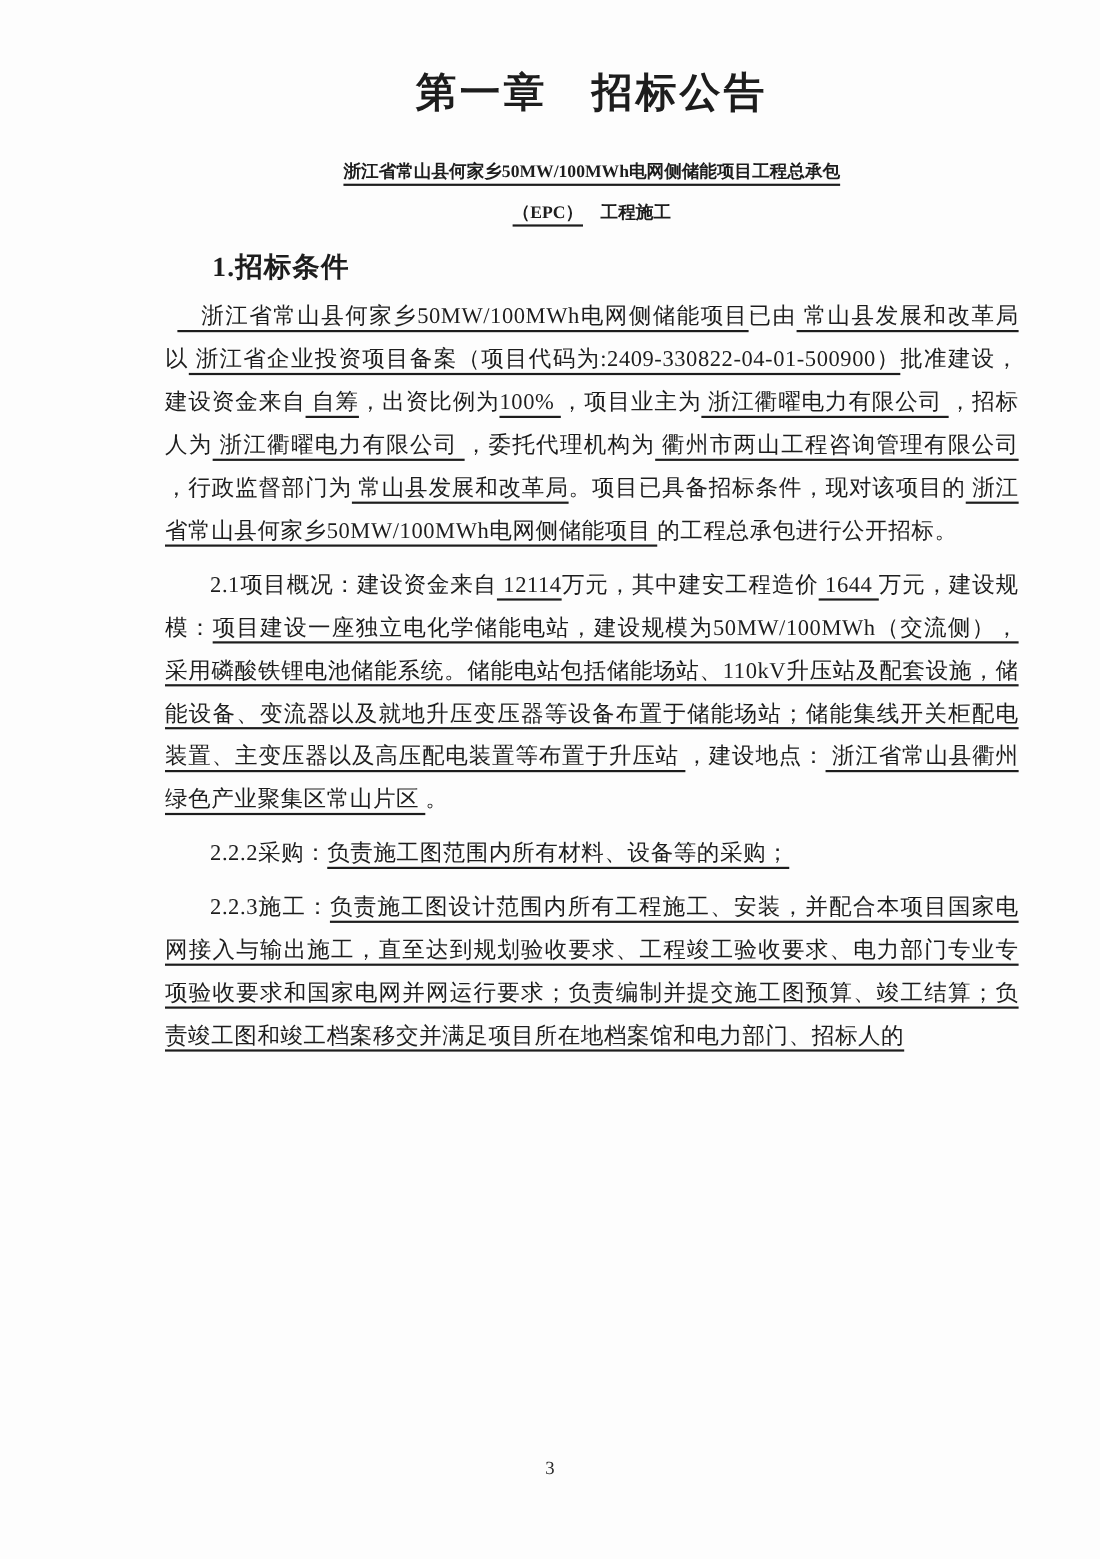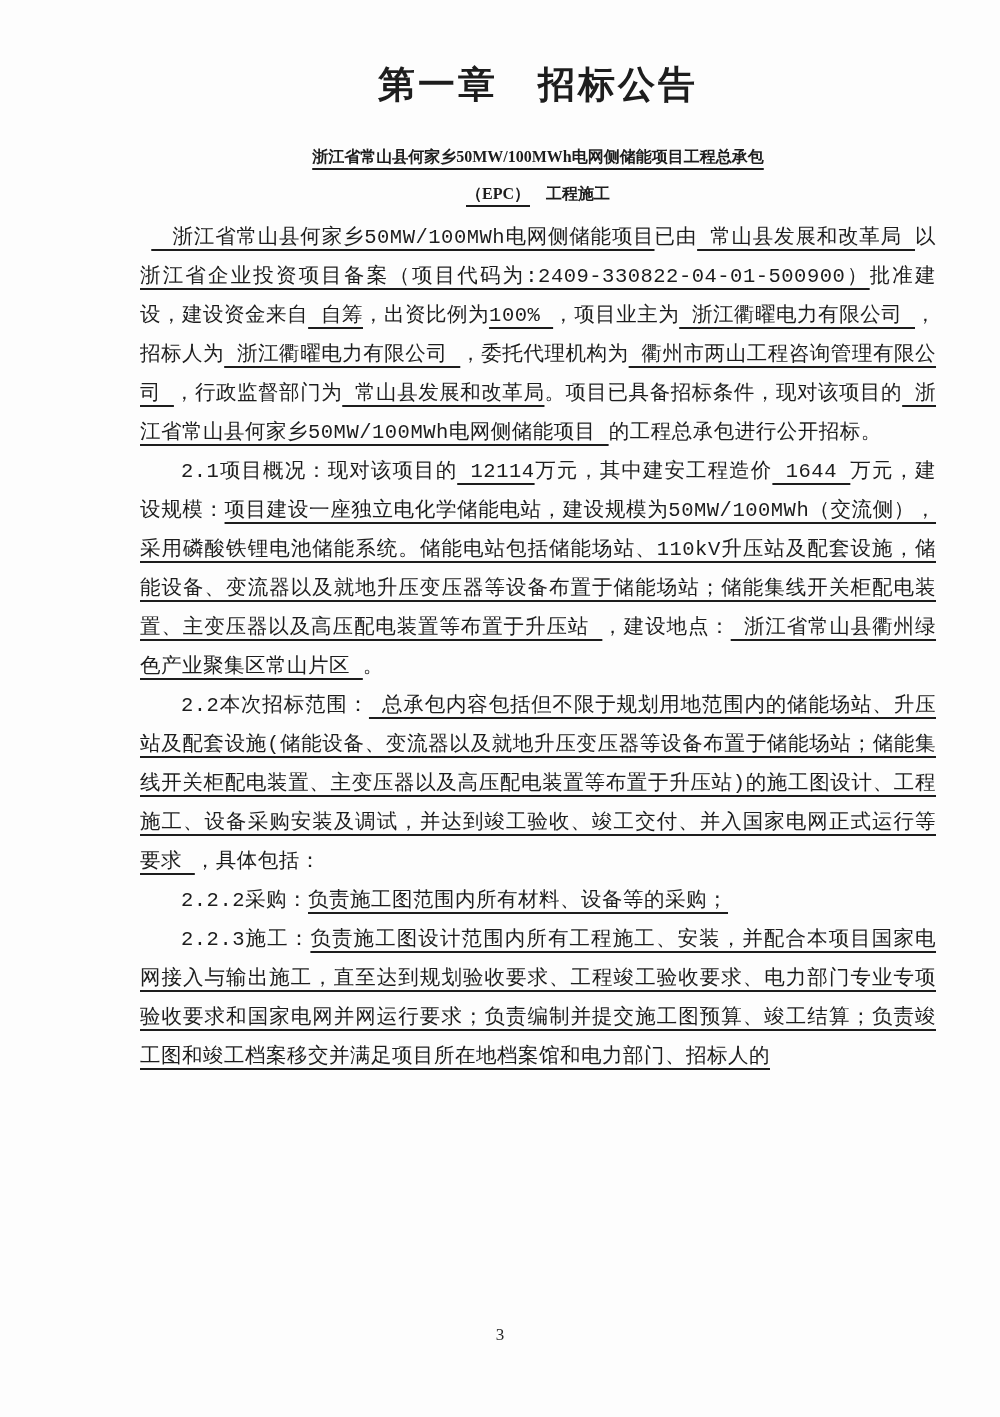--- a/index.html
+++ b/index.html
@@ -37,24 +37,23 @@
   .heading {
     font-size: 25px;
     font-weight: bold;
     margin: 14px 0 10px 53px;
     letter-spacing: 1px;
   }
   .para {
     font-size: 20.5px;
     line-height: 39px;
     text-align: justify;
-    margin: 0;
+    margin: 10px;
     text-indent: 2em;
     letter-spacing: 0.5px;
-    font-family: Liberation Mono, monospace;
   }
   .para.lead-blank {
     text-indent: 0.55em;
   }
   .u {
     text-decoration: underline;
     text-underline-offset: 6px;
     text-decoration-thickness: 1.6px;
   }
   .page-number {
@@ -72,33 +71,31 @@
 
 <div class="page">
 
   <h1 class="doc-title">第一章　招标公告</h1>
 
   <div class="subtitle">
     <div><span class="u">浙江省常山县何家乡50MW/100MWh电网侧储能项目工程总承包</span></div>
     <div><span class="u">（EPC）</span><span>　工程施工</span></div>
   </div>
 
+  <h2 class="heading">1.招标条件</h2>
 
   <p class="para lead-blank">
     <span class="u">　浙江省常山县何家乡50MW/100MWh电网侧储能项目</span><span>已由</span><span class="u"> 常山县发展和改革局 </span><span>以</span><span class="u"> 浙江省企业投资项目备案（项目代码为:2409-330822-04-01-500900）</span><span>批准建设，建设资金来自</span><span class="u"> 自筹</span><span>，出资比例为</span><span class="u">100% </span><span>，项目业主为</span><span class="u"> 浙江衢曜电力有限公司 </span><span>，招标人为</span><span class="u"> 浙江衢曜电力有限公司 </span><span>，委托代理机构为</span><span class="u"> 衢州市两山工程咨询管理有限公司 </span><span>，行政监督部门为</span><span class="u"> 常山县发展和改革局</span><span>。项目已具备招标条件，现对该项目的</span><span class="u"> 浙江省常山县何家乡50MW/100MWh电网侧储能项目 </span><span>的工程总承包进行公开招标。</span>
   </p>
 
 
   <p class="para">
-    <span>2.1项目概况：现对该项目的</span><span class="u"> 12114</span><span>万元，其中建安工程造价</span><span class="u"> 1644 </span><span>万元，建设规模：</span><span class="u">项目建设一座独立电化学储能电站，建设规模为50MW/100MWh（交流侧），采用磷酸铁锂电池储能系统。储能电站包括储能场站、110kV升压站及配套设施，储能设备、变流器以及就地升压变压器等设备布置于储能场站；储能集线开关柜配电装置、主变压器以及高压配电装置等布置于升压站 </span><span>，建设地点：</span><span class="u"> 浙江省常山县衢州绿色产业聚集区常山片区 </span><span>。</span>
+    <span>2.1项目概况：建设资金来自</span><span class="u"> 12114</span><span>万元，其中建安工程造价</span><span class="u"> 1644 </span><span>万元，建设规模：</span><span class="u">项目建设一座独立电化学储能电站，建设规模为50MW/100MWh（交流侧），采用磷酸铁锂电池储能系统。储能电站包括储能场站、110kV升压站及配套设施，储能设备、变流器以及就地升压变压器等设备布置于储能场站；储能集线开关柜配电装置、主变压器以及高压配电装置等布置于升压站 </span><span>，建设地点：</span><span class="u"> 浙江省常山县衢州绿色产业聚集区常山片区 </span><span>。</span>
   </p>
 
-  <p class="para">
-    <span>2.2本次招标范围：</span><span class="u"> 总承包内容包括但不限于规划用地范围内的储能场站、升压站及配套设施(储能设备、变流器以及就地升压变压器等设备布置于储能场站；储能集线开关柜配电装置、主变压器以及高压配电装置等布置于升压站)的施工图设计、工程施工、设备采购安装及调试，并达到竣工验收、竣工交付、并入国家电网正式运行等要求 </span><span>，具体包括：</span>
-  </p>
 
 
   <p class="para">
     <span>2.2.2采购：</span><span class="u">负责施工图范围内所有材料、设备等的采购；</span>
   </p>
 
   <p class="para">
     <span>2.2.3施工：</span><span class="u">负责施工图设计范围内所有工程施工、安装，并配合本项目国家电网接入与输出施工，直至达到规划验收要求、工程竣工验收要求、电力部门专业专项验收要求和国家电网并网运行要求；负责编制并提交施工图预算、竣工结算；负责竣工图和竣工档案移交并满足项目所在地档案馆和电力部门、招标人的</span>
   </p>
 

